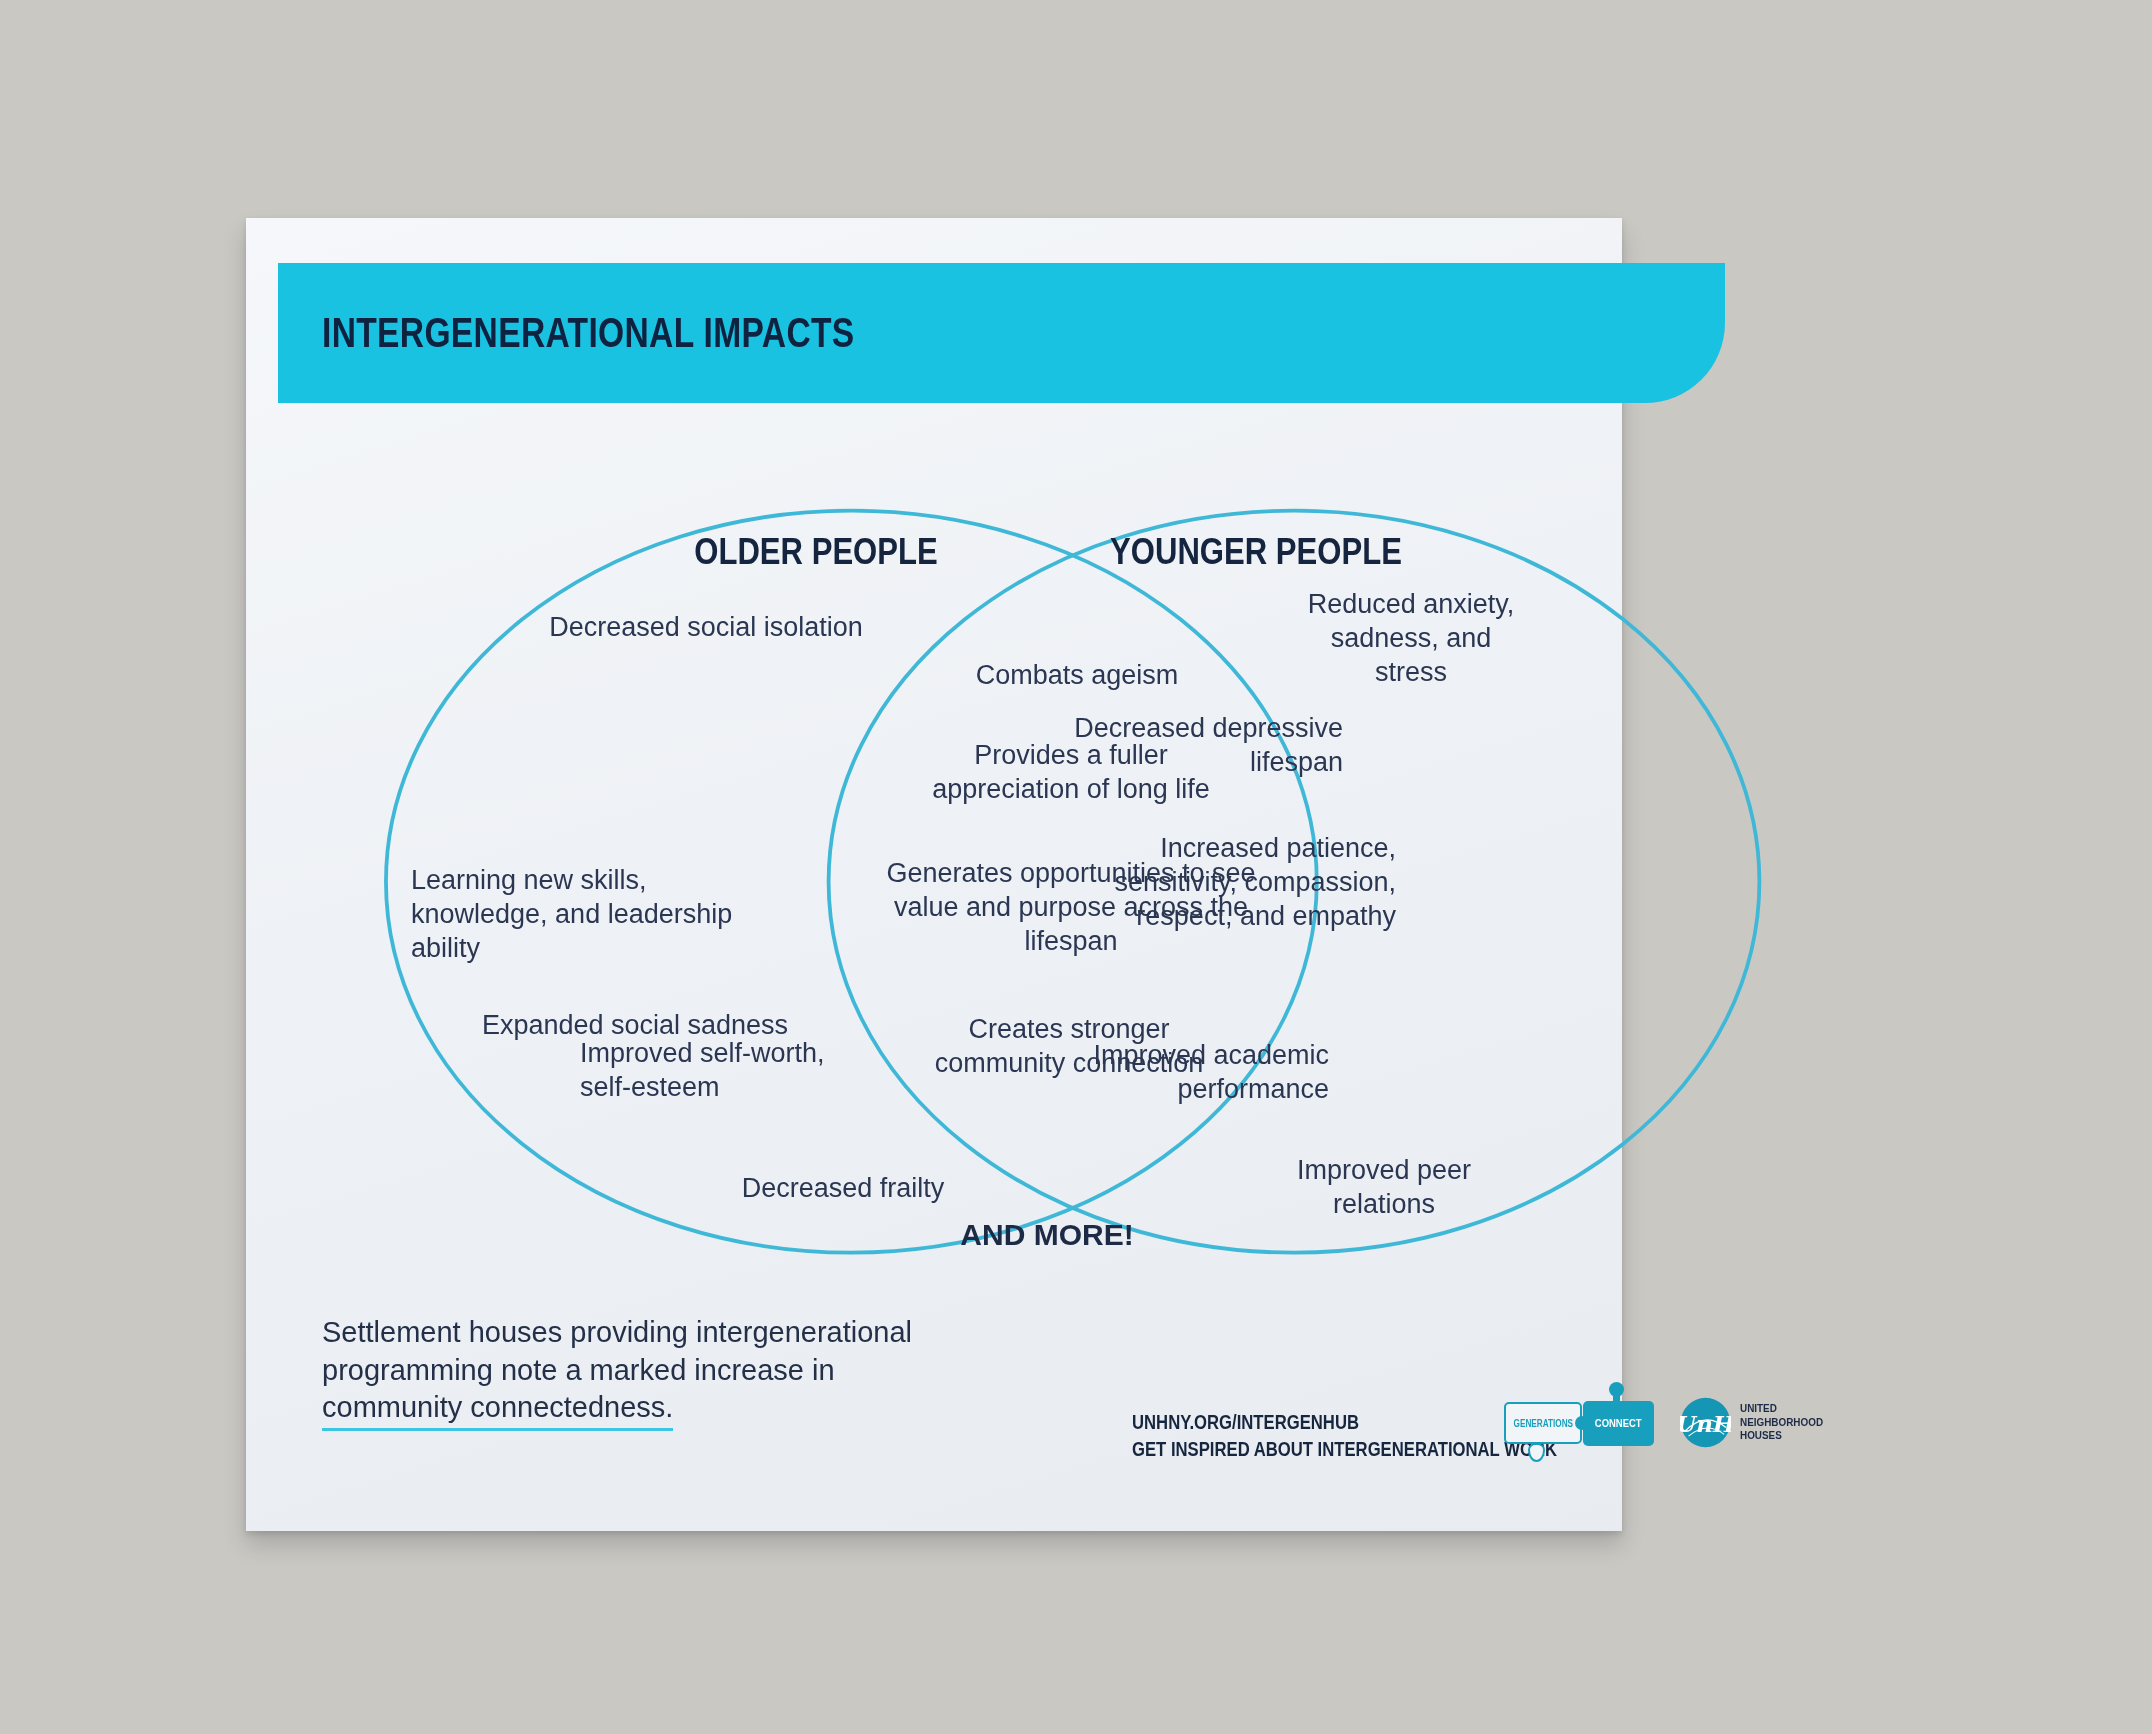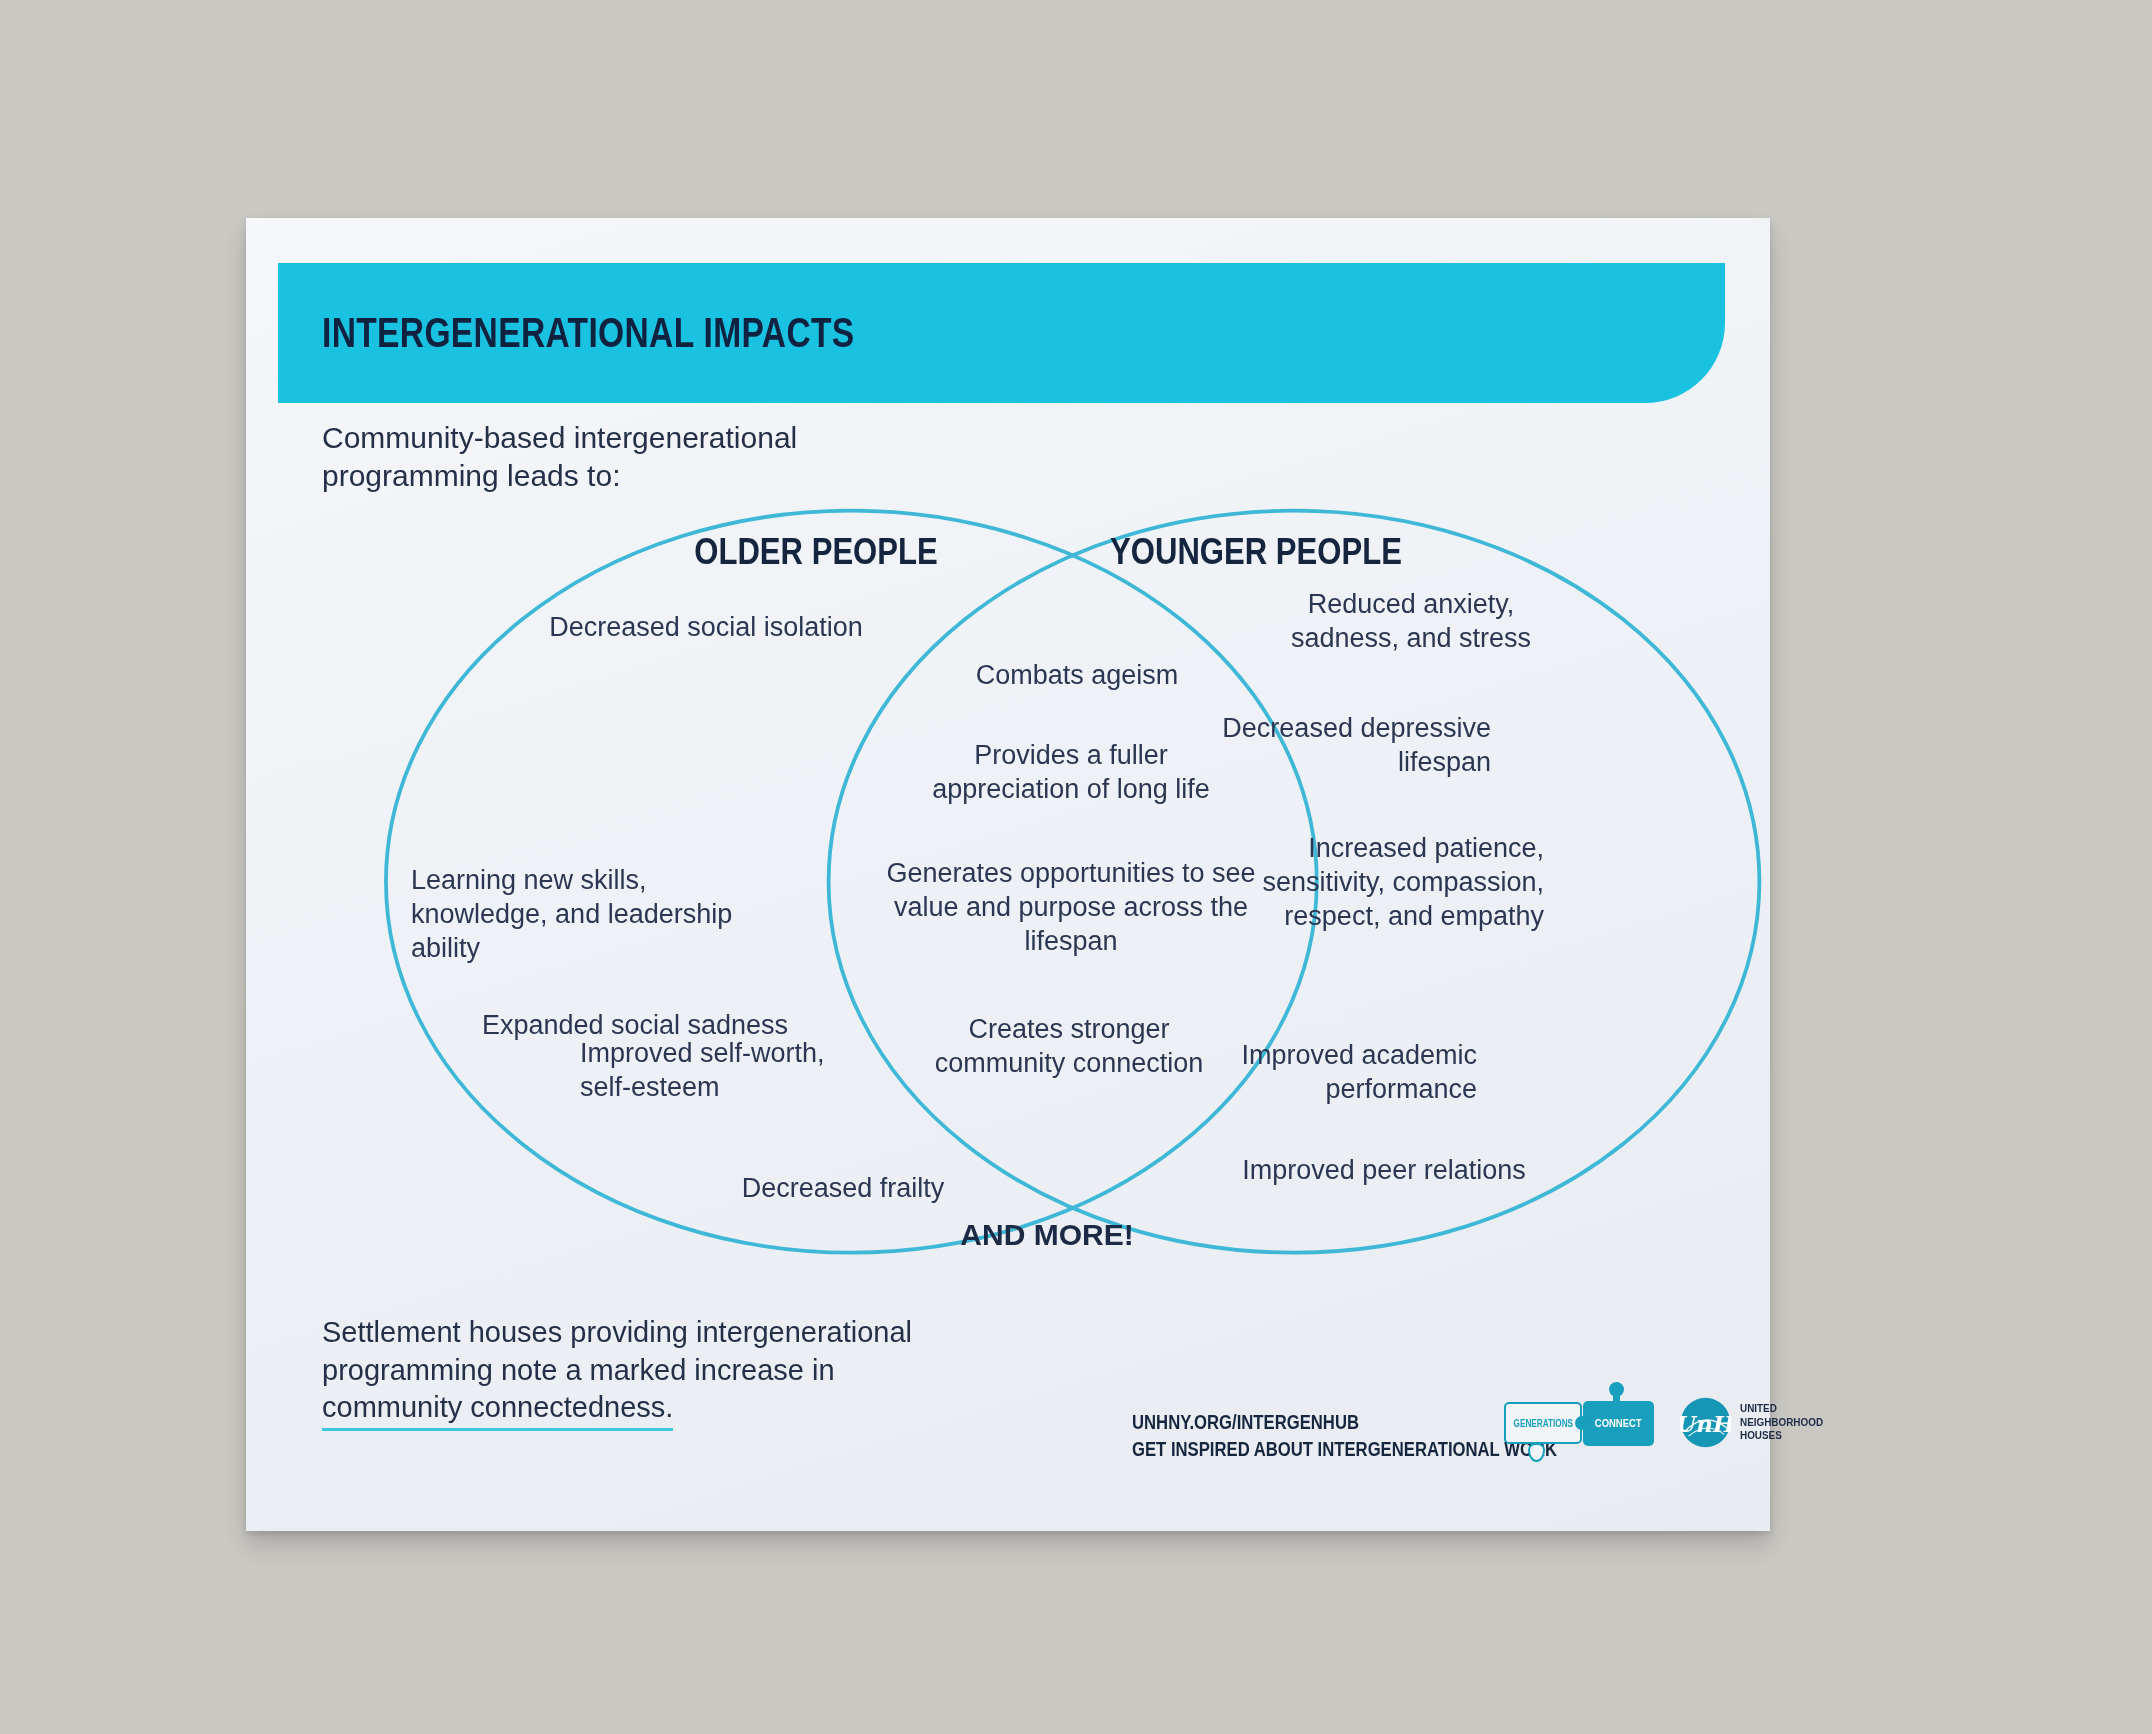--- a/index.html
+++ b/index.html
@@ -4,21 +4,21 @@
 <style>
   * { margin:0; padding:0; box-sizing:border-box; }
   html,body { width:2152px; height:1735px; }
   body {
     background:#cac8c3;
     font-family:"Liberation Sans","DejaVu Sans",sans-serif;
     position:relative;
     overflow:hidden;
   }
   .paper {
-    position:absolute; left:246px; top:218px; width:1524px; height:1313px;
+    position:absolute; left:246px; top:218px; width:1376px; height:1313px;
     background:linear-gradient(163deg,#f5f7fa 0%,#eef1f5 45%,#e8ebf0 100%);
     box-shadow:0 13.5px 22px rgba(0,0,0,.16), 0 2.5px 5.9px rgba(0,0,0,.12);
     padding-left:40px;
   }
   
   .banner {
     position:absolute; left:32px; top:45px; width:1447px; height:140px;
     background:#1ac2e2; border-bottom-right-radius:80px;
     display:flex; align-items:center;
   }
@@ -108,22 +108,20 @@
 </style>
 </head>
 <body>
 
 <div class="paper">
 
   <div class="banner">
     <div class="banner-title">INTERGENERATIONAL IMPACTS</div>
   </div>
 
-  <div class="intro">Community-based intergenerational
-programming leads to:</div>
 
   <svg class="venn-svg" width="1666" height="1313" viewBox="0 0 1976 1557">
     <ellipse cx="718" cy="787" rx="552" ry="440" fill="none" stroke="#3fb8d8" stroke-width="4.5"></ellipse>
     <ellipse cx="1243" cy="787" rx="552" ry="440" fill="none" stroke="#3fb8d8" stroke-width="4.5"></ellipse>
   </svg>
 
   <div class="vtitle lt">OLDER PEOPLE</div>
   <div class="vtitle rt">YOUNGER PEOPLE</div>
 
   <div class="vi center li0">Decreased social isolation</div>

